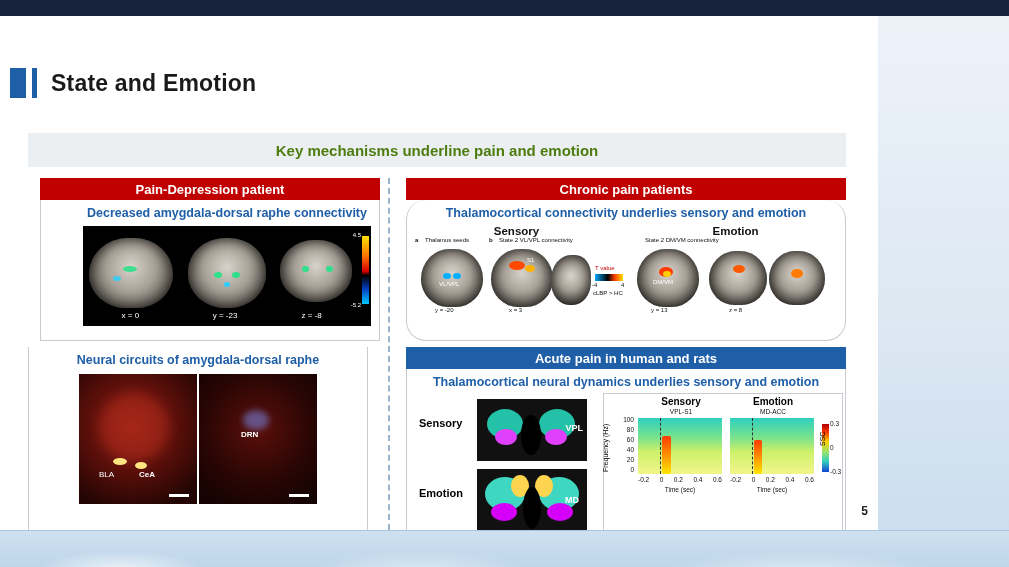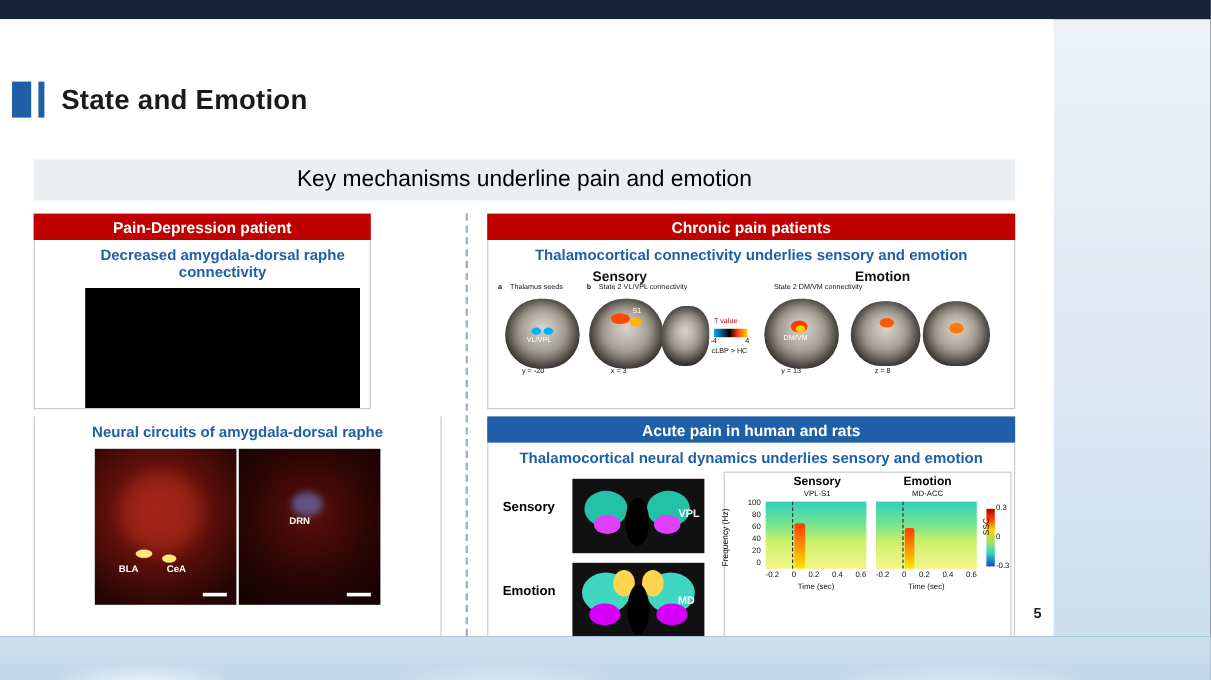--- a/index.html
+++ b/index.html
@@ -89,23 +89,23 @@
   .banner {
     position: absolute;
     left: 28px; top: 103px;
     width: 818px; height: 34px;
     background: #eceff1;
     display: flex;
     align-items: center;
     justify-content: center;
   }
   .banner-text {
-    color: #000000;
-    font-size: 19px;
-    font-weight: normal;
+    color: #4d7c0f;
+    font-size: 15px;
+    font-weight: bold;
   }
 
   
   .panel { position: absolute; background: #ffffff; }
   .panel-hd {
     height: 22px;
     display: flex;
     align-items: center;
     justify-content: center;
     color: #ffffff;
@@ -284,35 +284,57 @@
         <div class="title-bar-b"></div>
         <div class="title-text">State and Emotion</div>
       </div>
 
       <div class="banner">
         <div class="banner-text">Key mechanisms underline pain and emotion</div>
       </div>
 
       <div class="v-divider"></div>
 
-      <div class="panel" style="left:28px; top:148px; width:281px;">
+      <div class="panel" style="left:40px; top:148px; width:340px;">
         <div class="panel-hd hd-red">Pain-Depression patient</div>
         <div class="panel-box" style="height:140px; border-top:none;padding-left:34px;">
           <div class="panel-sub">Decreased amygdala-dorsal raphe connectivity</div>
           <div class="brainstrip" style="margin:2px 8px 0; height:100px;">
 
-
-
+            <div style="position:relative;width:96px;height:88px;">
+              <div class="brainslice" style="position:absolute;left:6px;top:6px;width:84px;height:70px;"></div>
+              <div class="blob" style="left:40px;top:34px;width:14px;height:6px;background:#2fe08a;opacity:.9;"></div>
+              <div class="blob" style="left:30px;top:44px;width:8px;height:5px;background:#29d0ff;opacity:.85;"></div>
+              <div class="label-white" style="position:absolute;left:0;right:0;bottom:0;">x = 0</div>
+            </div>
+
+            <div style="position:relative;width:96px;height:88px;">
+              <div class="brainslice small" style="position:absolute;left:10px;top:6px;width:78px;height:70px;"></div>
+              <div class="blob" style="left:36px;top:40px;width:8px;height:6px;background:#2fe08a;"></div>
+              <div class="blob" style="left:54px;top:40px;width:8px;height:6px;background:#2fe08a;"></div>
+              <div class="blob" style="left:46px;top:50px;width:6px;height:5px;background:#29d0ff;"></div>
+              <div class="label-white" style="position:absolute;left:0;right:0;bottom:0;">y = -23</div>
+            </div>
+
+            <div style="position:relative;width:100px;height:88px;">
+              <div class="brainslice small" style="position:absolute;left:8px;top:8px;width:72px;height:62px;"></div>
+              <div class="blob" style="left:30px;top:34px;width:7px;height:6px;background:#2fe08a;"></div>
+              <div class="blob" style="left:54px;top:34px;width:7px;height:6px;background:#2fe08a;"></div>
+              <div class="cbar" style="right:2px;top:4px;height:68px;"></div>
+              <div class="tiny-w" style="position:absolute;right:10px;top:0;">4.5</div>
+              <div class="tiny-w" style="position:absolute;right:10px;top:70px;">-5.2</div>
+              <div class="label-white" style="position:absolute;left:0;right:20px;bottom:0;">z = -8</div>
+            </div>
           </div>
         </div>
       </div>
 
       <div class="panel" style="left:406px; top:148px; width:440px;">
         <div class="panel-hd hd-red">Chronic pain patients</div>
-        <div class="panel-box" style="height:140px; border-top:none;">
+        <div class="panel-box" style="height:140px; border-top:none;border-radius:20px;">
           <div class="panel-sub">Thalamocortical connectivity underlies sensory and emotion</div>
 
           <div style="display:flex; justify-content:space-around; margin-top:1px;">
             <div class="fig-label" style="width:200px;">Sensory</div>
             <div class="fig-label" style="width:200px;">Emotion</div>
           </div>
 
           <div style="position:relative; height:86px; margin:0 6px;">
 
             <div class="tiny" style="position:absolute;left:2px;top:0;font-weight:bold;">a</div>
@@ -366,21 +388,21 @@
       </div>
 
       <div class="panel" style="left:28px; top:317px; width:340px;">
         <div class="panel-box" style="height:183px; border-top:none;">
           <div class="panel-sub">Neural circuits of amygdala-dorsal raphe</div>
           <div style="display:flex; gap:2px; justify-content:center; margin-top:3px;">
             <div style="position:relative;width:118px;height:130px;background:radial-gradient(circle at 45% 40%, #8a1a10 0%, #5a0f0a 45%, #230503 85%);">
               <div class="blob" style="left:20px;top:18px;width:70px;height:70px;background:rgba(220,60,40,.35);filter:blur(6px);"></div>
               <div class="blob" style="left:34px;top:84px;width:14px;height:7px;background:#ffe680;"></div>
               <div class="blob" style="left:56px;top:88px;width:12px;height:7px;background:#ffe680;"></div>
-              <div class="tiny-w" style="position:absolute;left:20px;top:96px;font-size:8px;font-weight:bold;">BLA</div>
+              <div class="tiny-w" style="position:absolute;left:20px;top:96px;font-size:8px;font-weight:normal;">BLA</div>
               <div class="tiny-w" style="position:absolute;left:60px;top:96px;font-size:8px;font-weight:bold;">CeA</div>
               <div style="position:absolute;right:8px;bottom:7px;width:20px;height:3px;background:#fff;"></div>
             </div>
             <div style="position:relative;width:118px;height:130px;background:radial-gradient(circle at 50% 42%, #5c0f0a 0%, #2a0604 55%, #140302 90%);">
               <div class="blob" style="left:44px;top:36px;width:26px;height:20px;background:rgba(120,150,255,.5);filter:blur(3px);"></div>
               <div class="tiny-w" style="position:absolute;left:42px;top:56px;font-size:8px;font-weight:bold;">DRN</div>
               <div style="position:absolute;right:8px;bottom:7px;width:20px;height:3px;background:#fff;"></div>
             </div>
           </div>
         </div>

